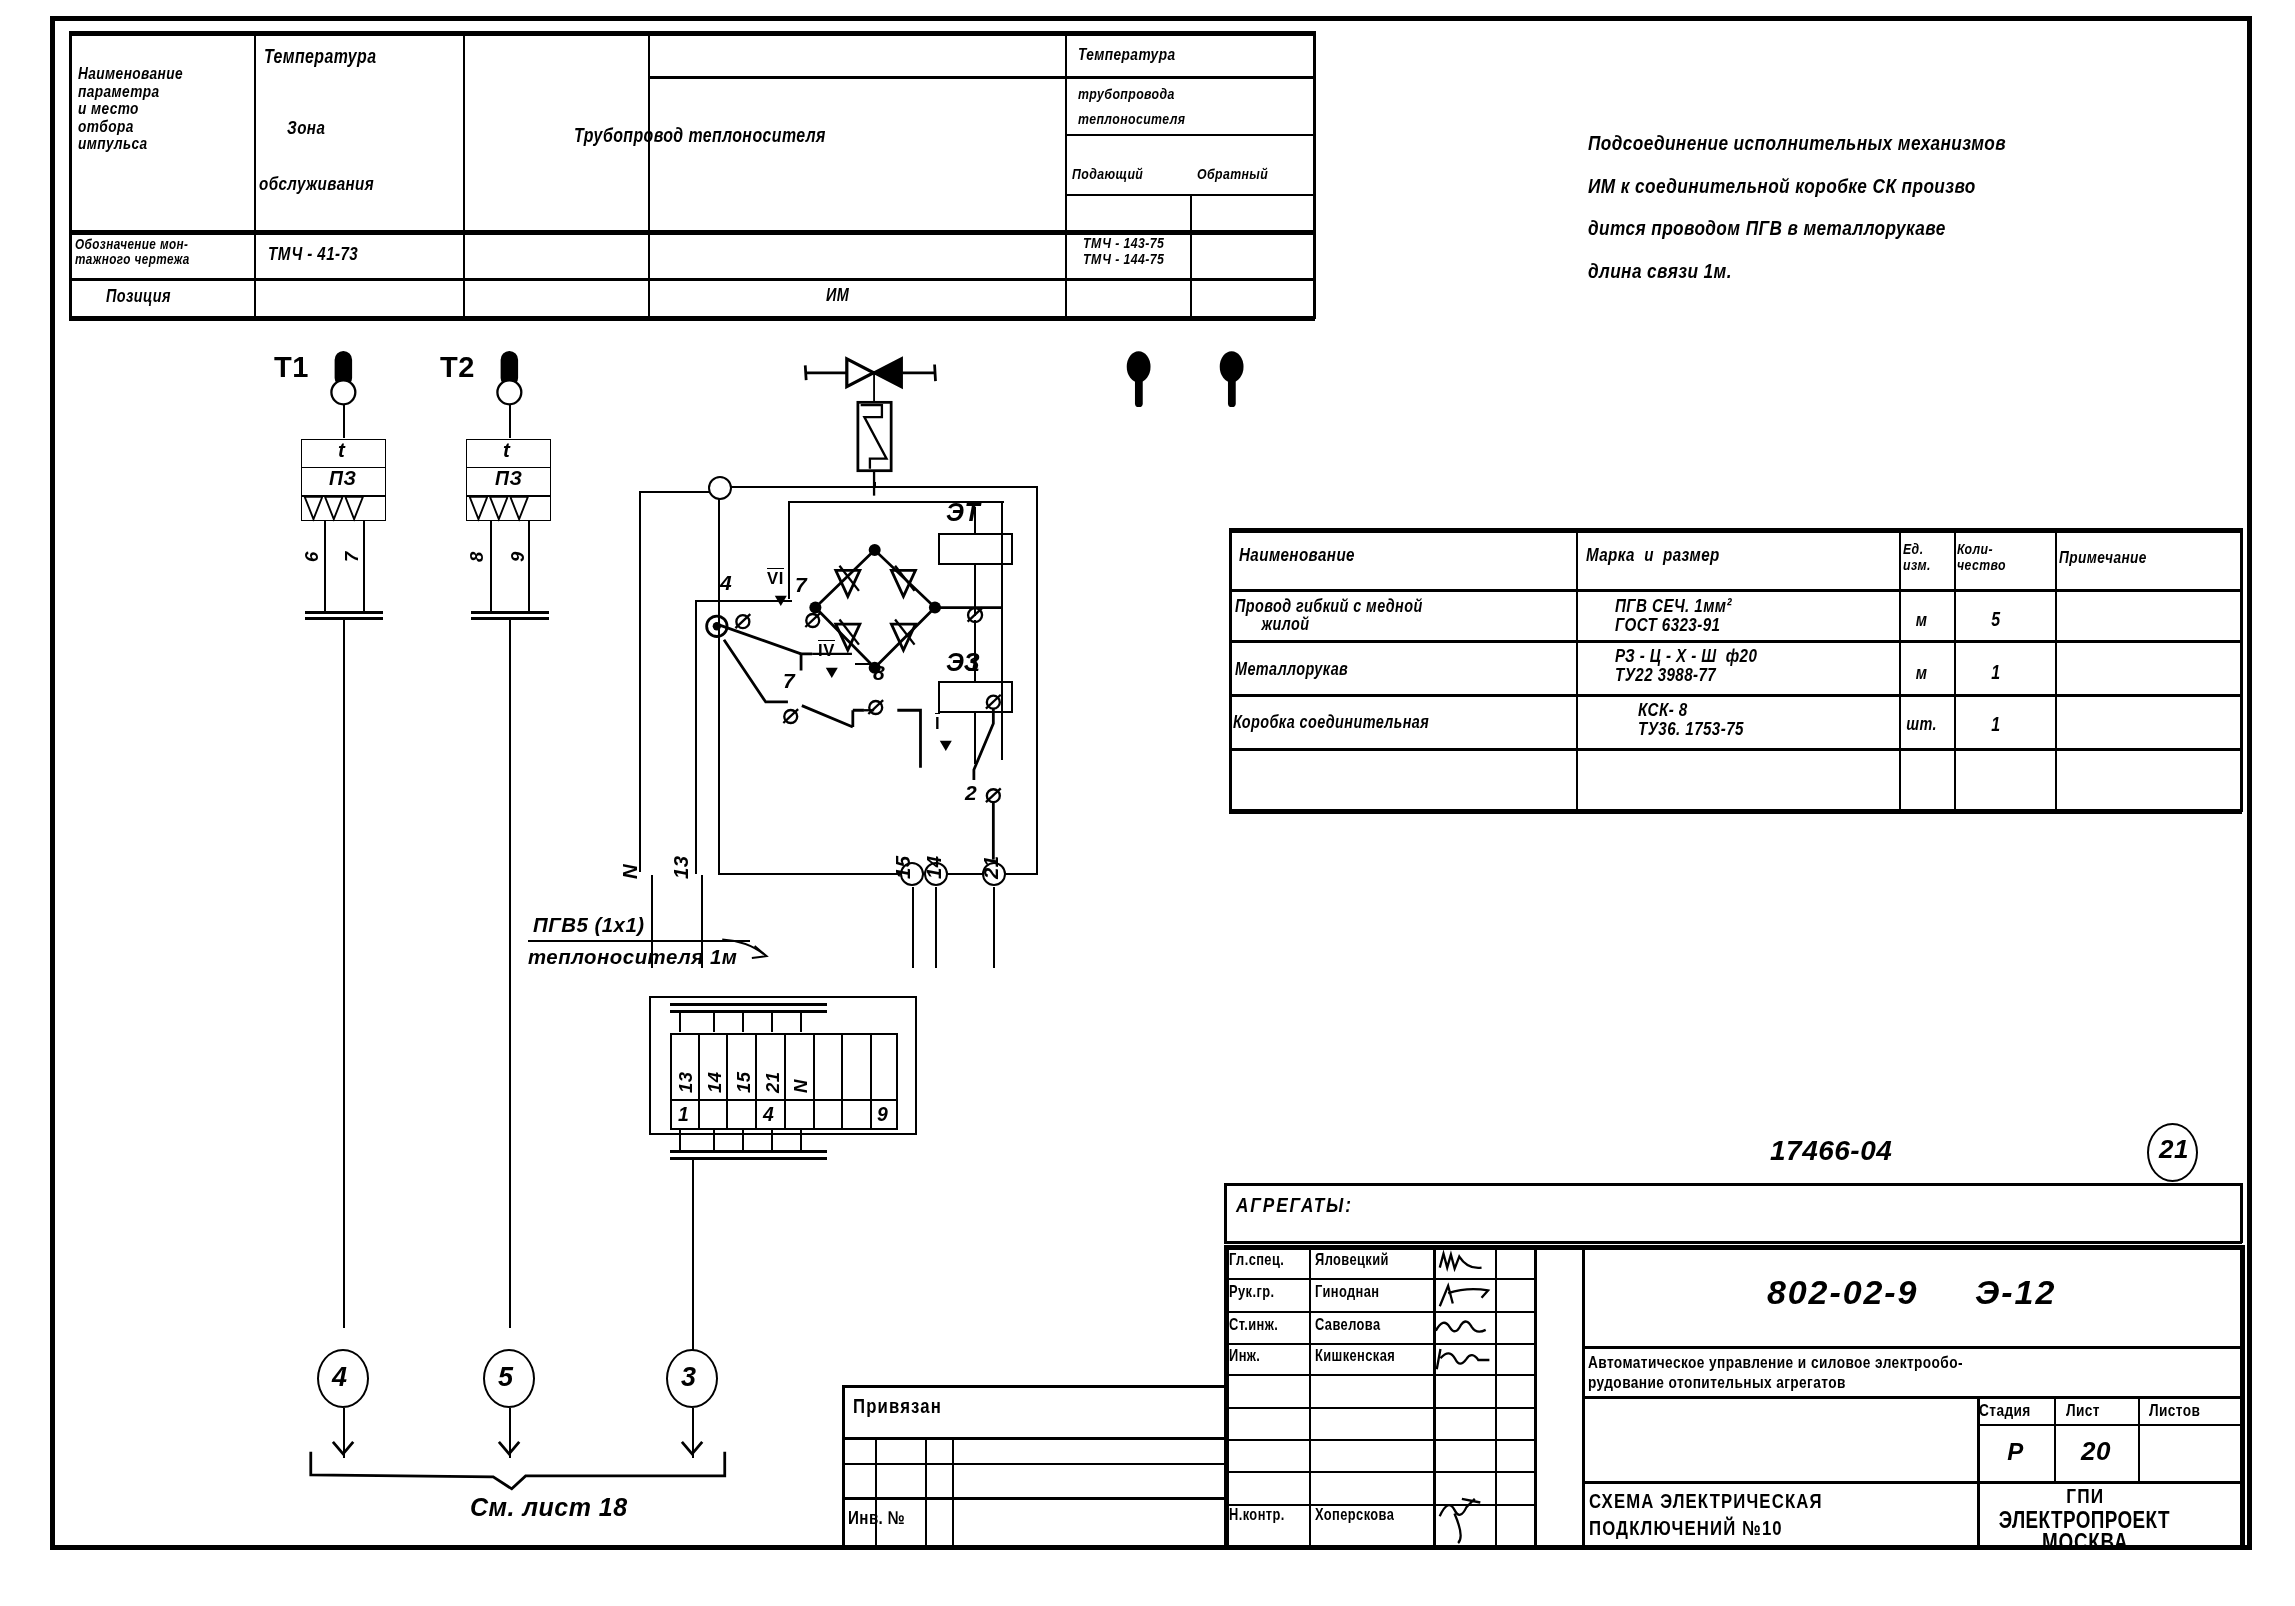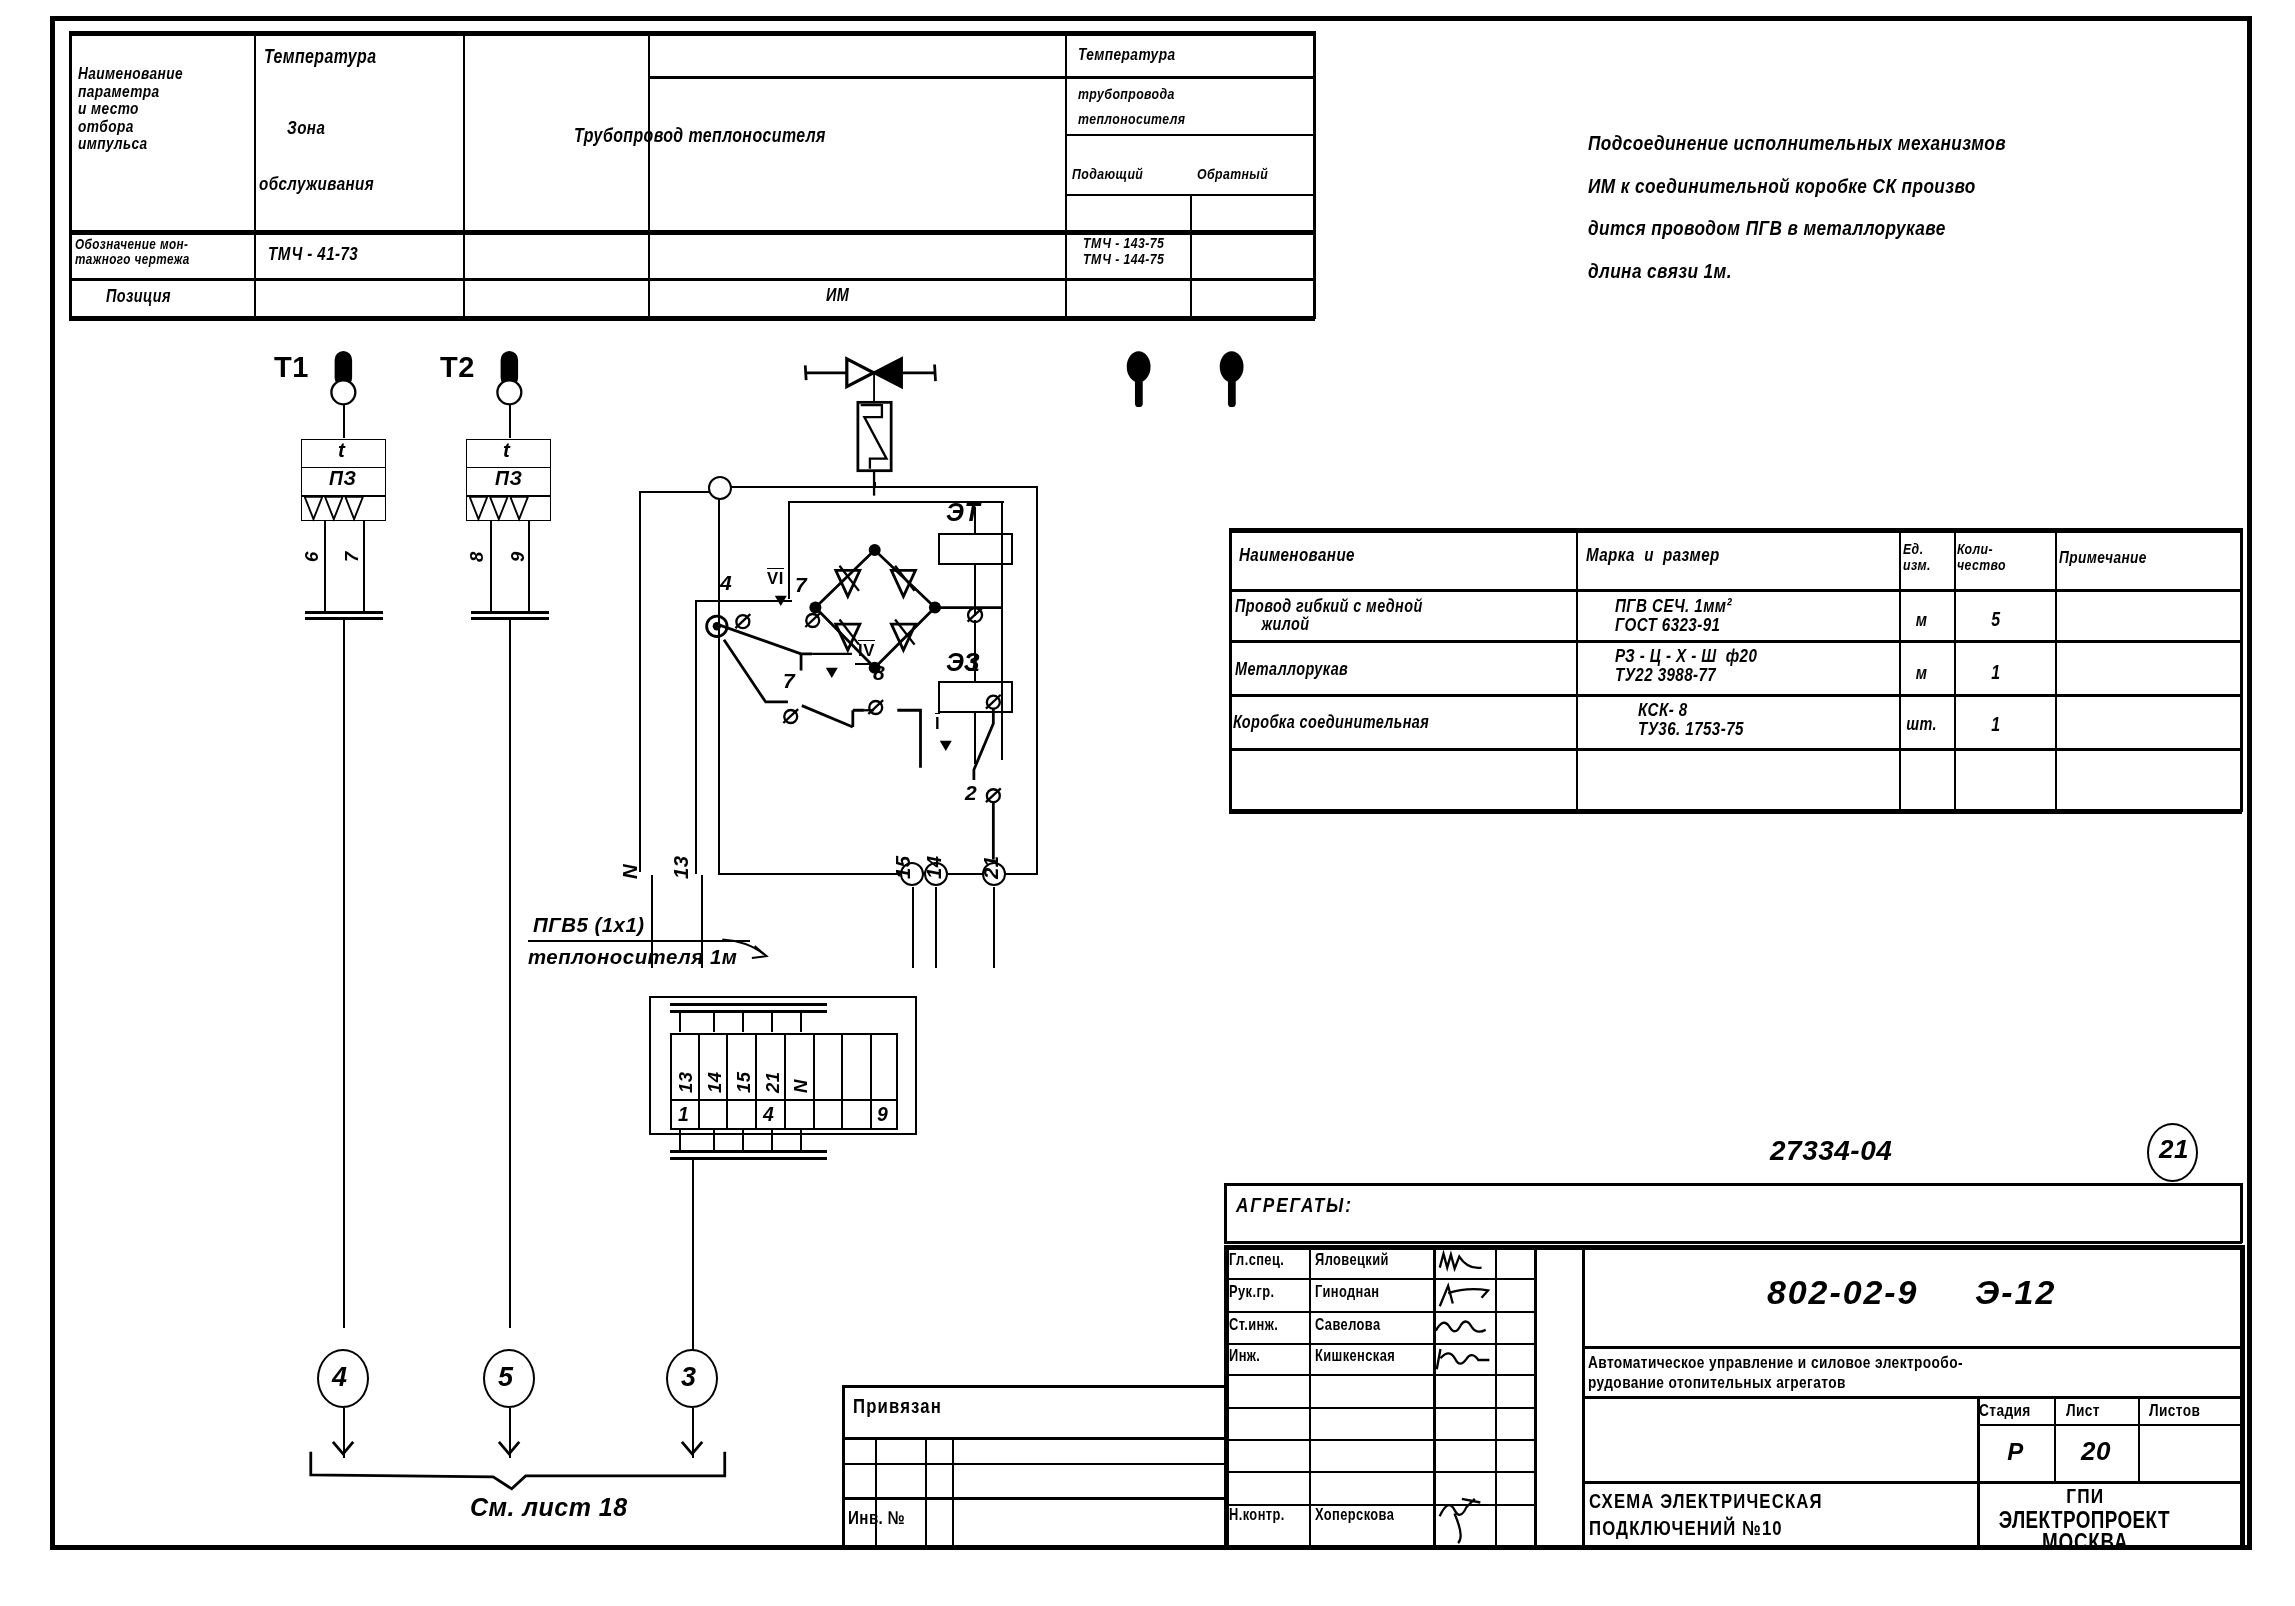--- a/index.html
+++ b/index.html
@@ -275,21 +275,21 @@
   </svg>
   <div class="txt" style="left:783px;top:670px;font-size:21px;">7</div>
 
   <svg style="left:860px;top:689px;" width="37" height="37" viewBox="0 0 80 80">
     <circle cx="34" cy="40" r="14" fill="none" stroke="#000" stroke-width="5"></circle>
     <path d="M18 54 L50 24" stroke="#000" stroke-width="5"></path>
   </svg>
   <div class="txt" style="left:873px;top:662px;font-size:21px;">8</div>
 
   <div>
-    <div class="txt txtn" style="left:818px;top:640px;font-size:16.7px;border-top:1.9px solid #000;padding-top:0.9px;margin-left:40px;">IV</div>
+    <div class="txt txtn" style="left:818px;top:640px;font-size:16.7px;border-top:1.9px solid #000;padding-top:0.9px;">IV</div>
     <svg style="left:823px;top:664px;" width="18.5" height="18.5" viewBox="0 0 40 40">
       <path d="M6 8 L32 8 L19 30 Z" fill="#000"></path>
     </svg>
   </div>
 
   <svg style="left:711px;top:611px;" width="241" height="167" viewBox="0 0 520 360">
     <path d="M28 62 L118 196 L166 196" stroke="#000" stroke-width="6" fill="none"></path>
     <path d="M196 204 L306 250 M306 250 L306 214 M306 214 L330 214" stroke="#000" stroke-width="6" fill="none"></path>
     <path d="M330 214 L352 214" stroke="#000" stroke-width="5" fill="none"></path>
     <path d="M402 214 L452 214 L452 338" stroke="#000" stroke-width="6" fill="none"></path>
@@ -436,21 +436,21 @@
     <div class="txt cond" style="left:1638px;top:700px;font-size:18.5px;">КСК- 8
 ТУ36. 1753-75</div>
     <div class="txt cond ctr" style="left:1899px;top:715px;width:55px;font-size:17.6px;">шт.</div>
     <div class="txt cond ctr" style="left:1954px;top:714px;width:102px;font-size:19.4px;">1</div>
     <div class="txt cond" style="left:2061px;top:714px;font-size:17.6px;"></div>
 
     <div class="txt cond" style="left:1235px;top:768px;font-size:17.6px;"></div>
     <div class="txt cond" style="left:1615px;top:768px;font-size:18.5px;"></div>
   </div>
 
-  <div class="txt" style="left:1770px;top:1136px;font-size:28px;">27334-04</div>
+  <div class="txt" style="left:1770px;top:1136px;font-size:28px;">17466-04</div>
   <div class="circ" style="left:2147px;top:1123px;width:51px;height:59px;border-width:2.8px;"></div>
   <div class="txt" style="left:2159px;top:1136px;font-size:26px;">21</div>
 
   <div>
 
     <div class="ln hl2" style="left:1224px;top:1183px;width:1018px;"></div>
     <div class="ln vl2" style="left:1224px;top:1183px;height:60px;"></div>
     <div class="ln vl2" style="left:2240px;top:1183px;height:60px;"></div>
     <div class="ln hl2" style="left:1224px;top:1241px;width:1018px;"></div>
     <div class="txt cond" style="left:1236px;top:1194px;font-size:21px;letter-spacing:2.3px;">АГРЕГАТЫ:</div>

